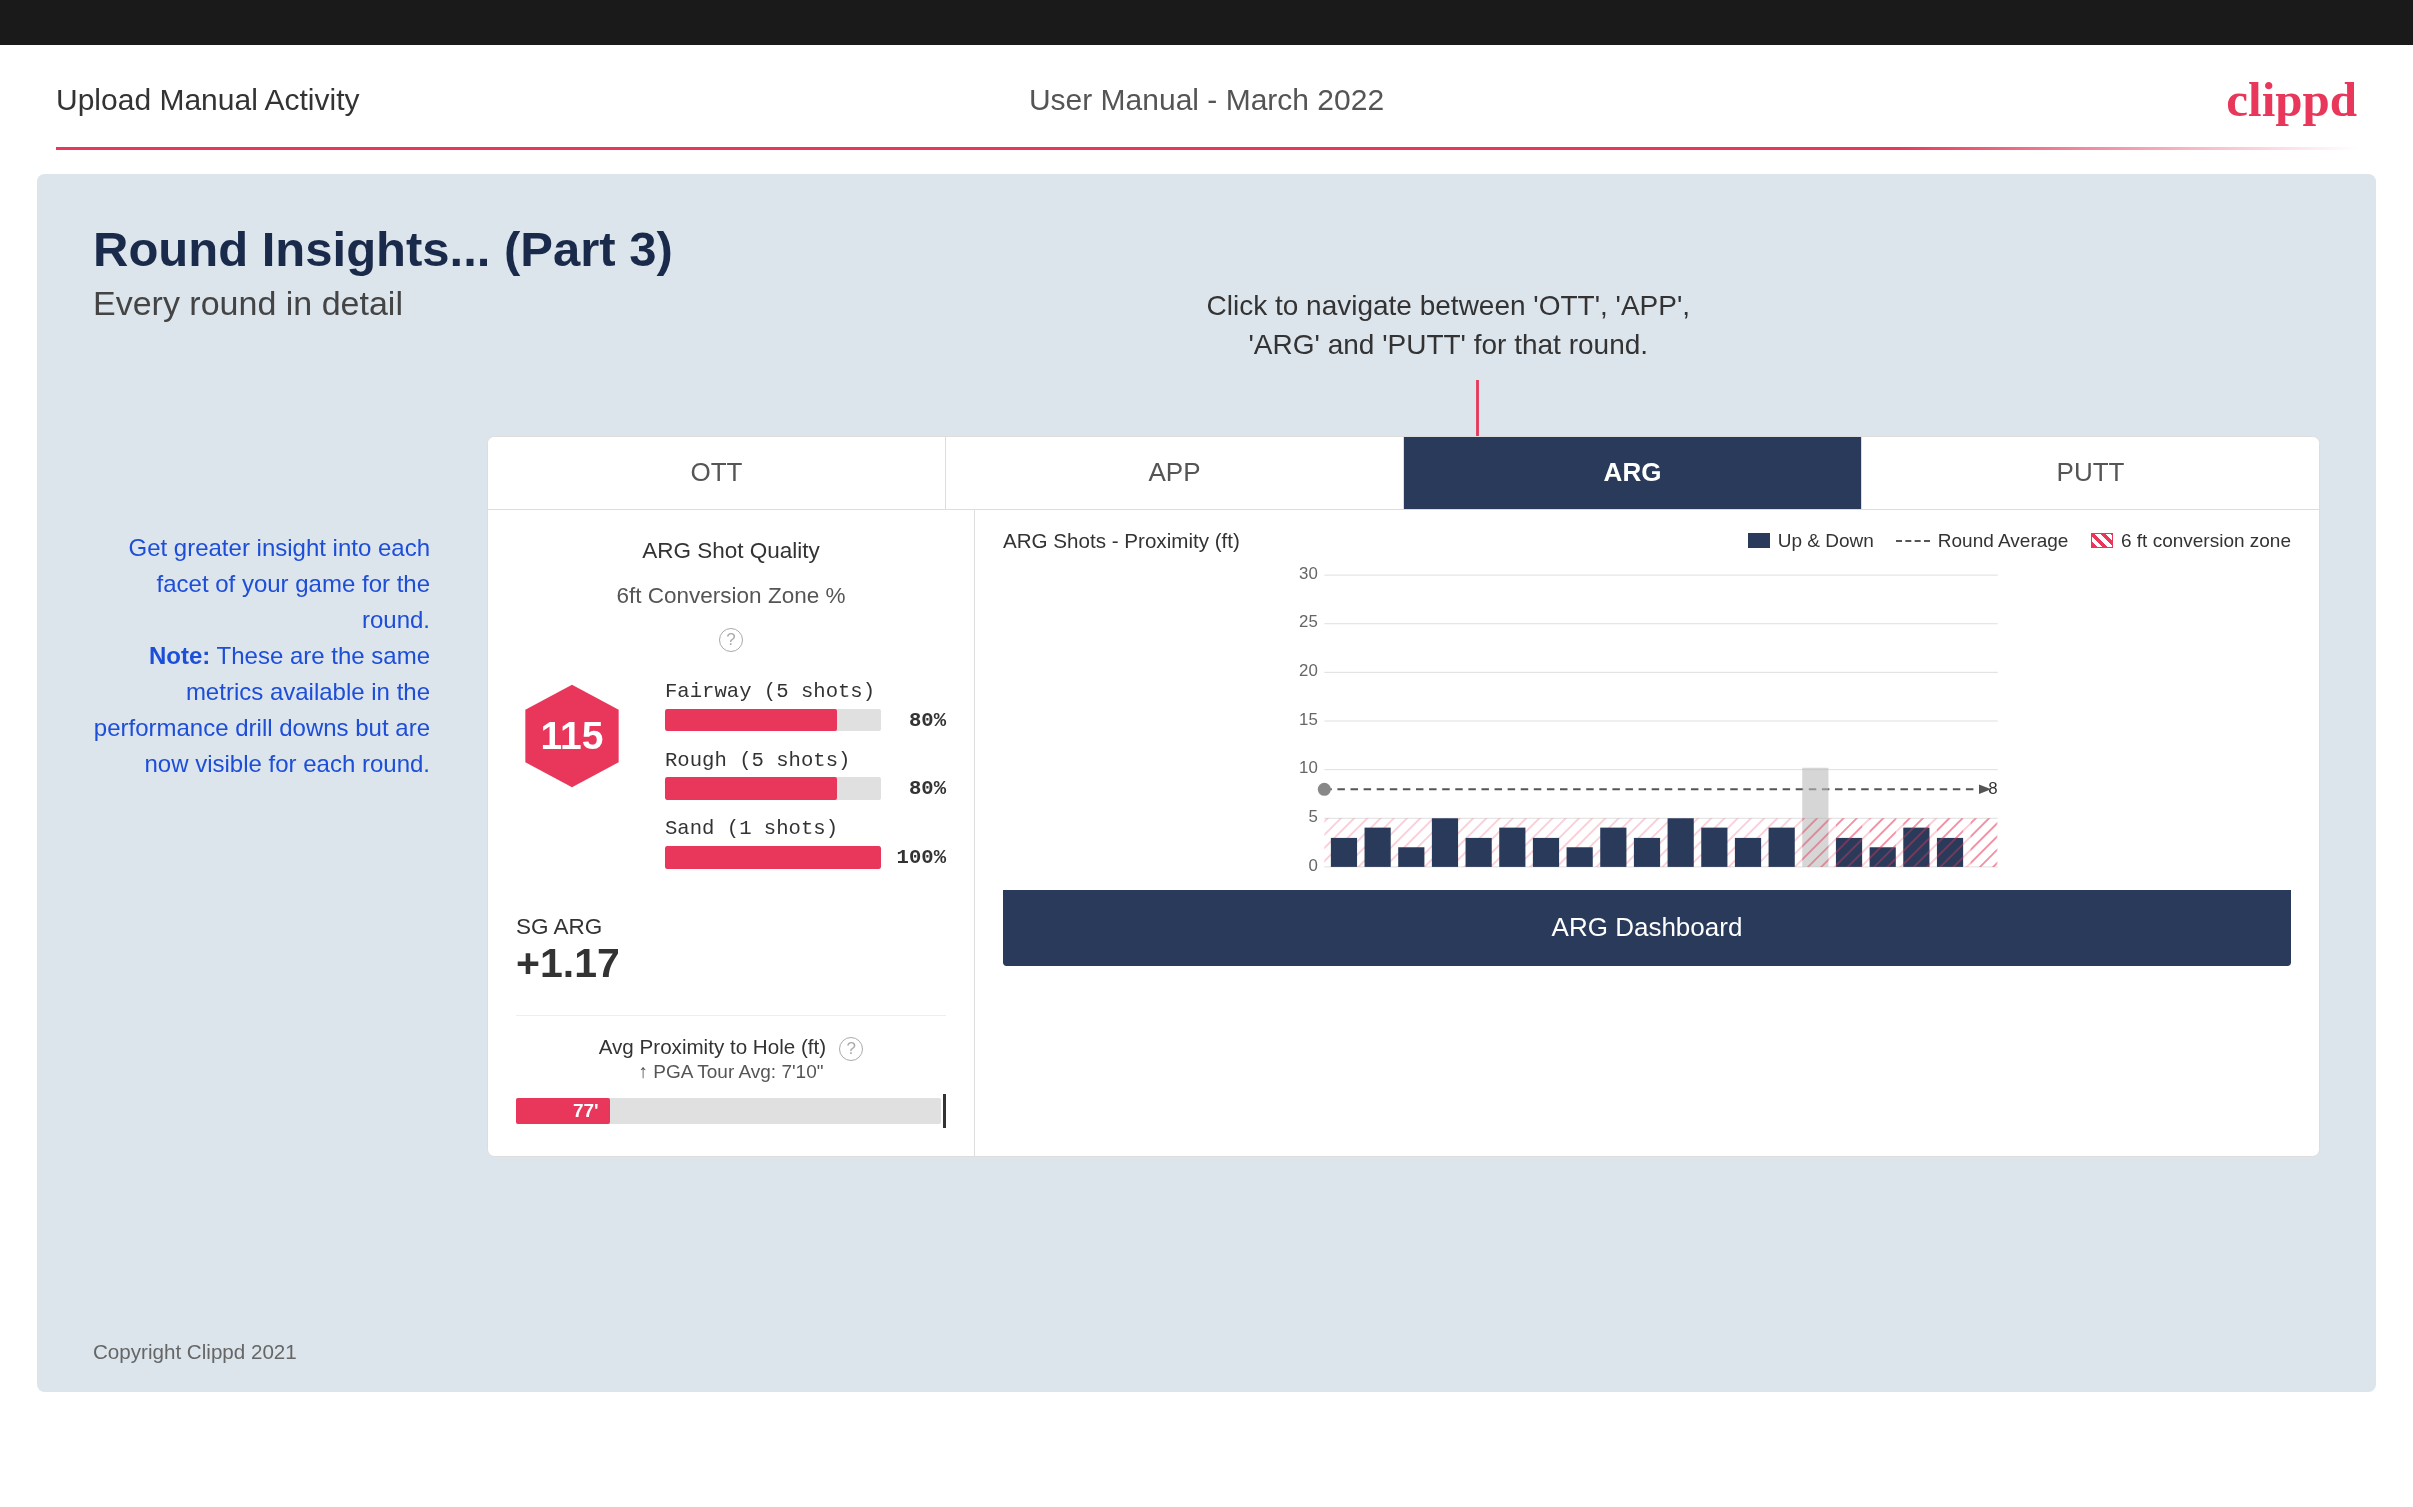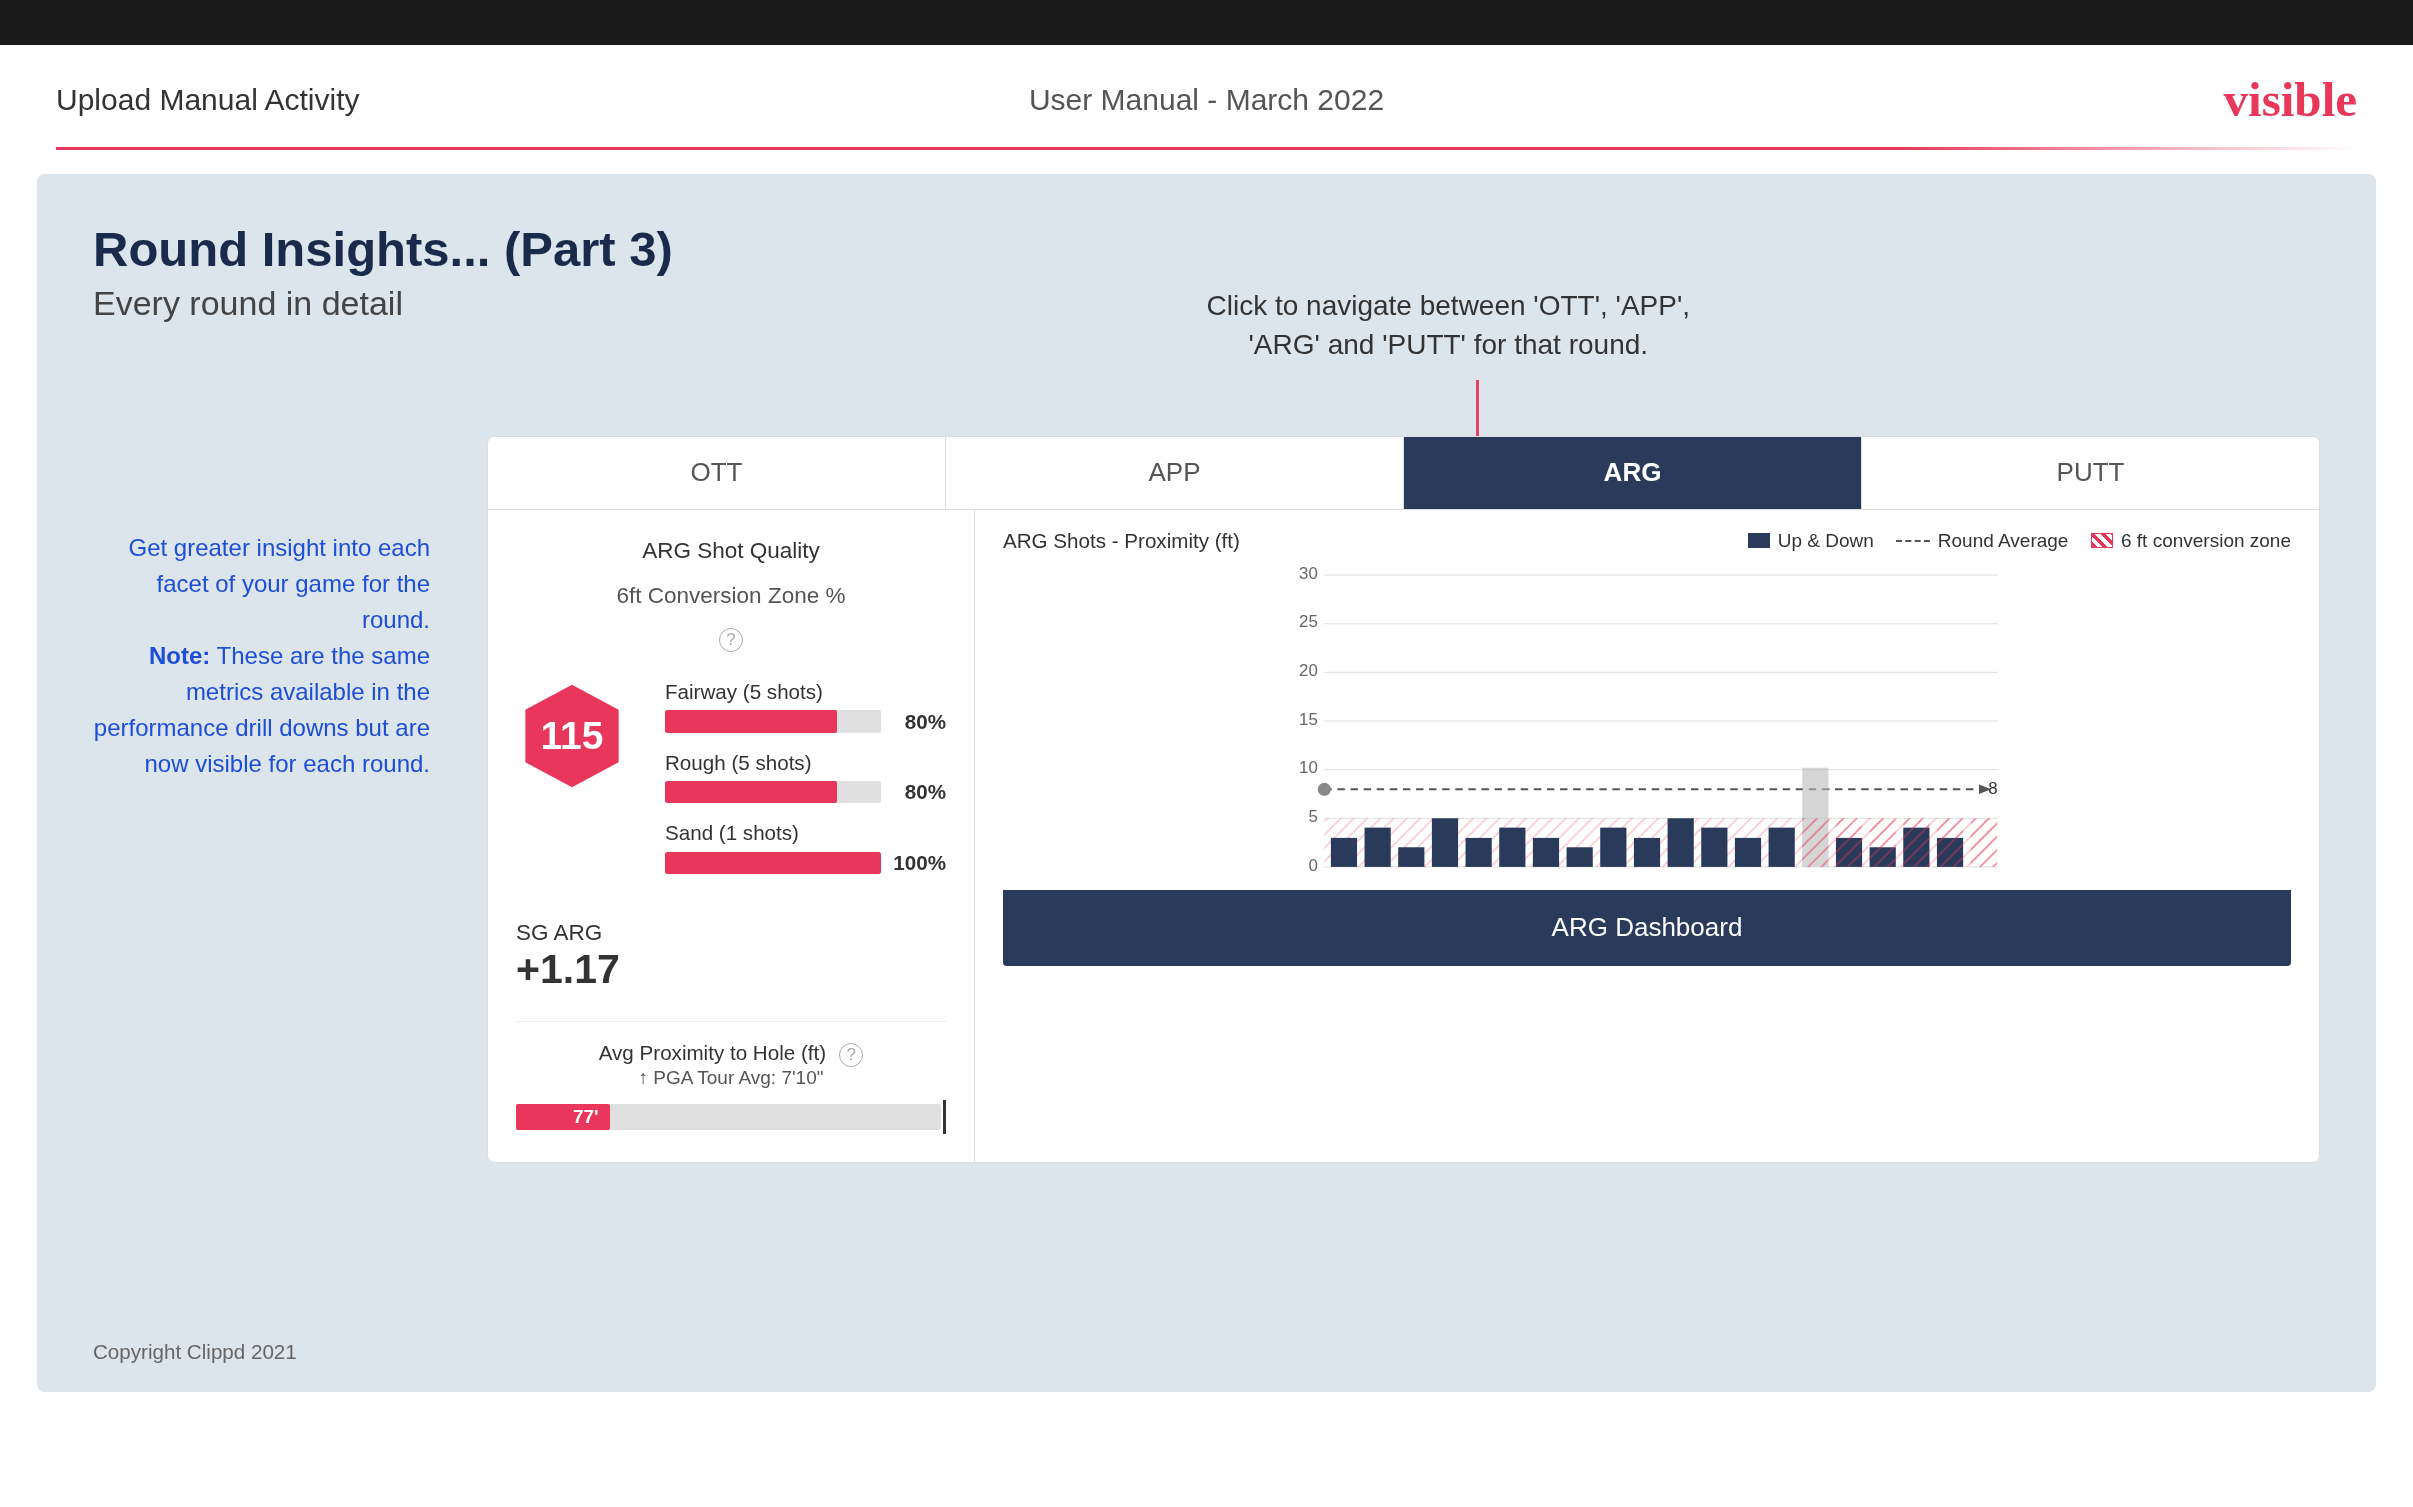--- a/index.html
+++ b/index.html
@@ -208,20 +208,21 @@
       font-size: 39px;
       font-weight: 700;
       color: #fff;
       position: relative;
       z-index: 1;
     }
 
     
     .bar-rows {
       flex: 1;
+      font-family: Liberation Mono, monospace;
     }
     .bar-row {
       margin-bottom: 17px;
     }
     .bar-row-label {
       font-size: 20.6px;
       color: #333;
       margin-bottom: 5.6px;
     }
     .bar-track {
@@ -403,21 +404,21 @@
     }
   </style>
 </head>
 <body>
 
 <div class="top-bar"></div>
 
 <div class="header">
   <div class="header-left">Upload Manual Activity</div>
   <div class="header-center">User Manual - March 2022</div>
-  <div class="header-logo">visible</div>
+  <div class="header-logo">clippd</div>
 </div>
 
 <div class="header-divider"></div>
 
 <div class="main-content">
 
   <div class="page-title">Round Insights... (Part 3)</div>
   <div class="page-subtitle">Every round in detail</div>
 
   <div class="nav-hint">

